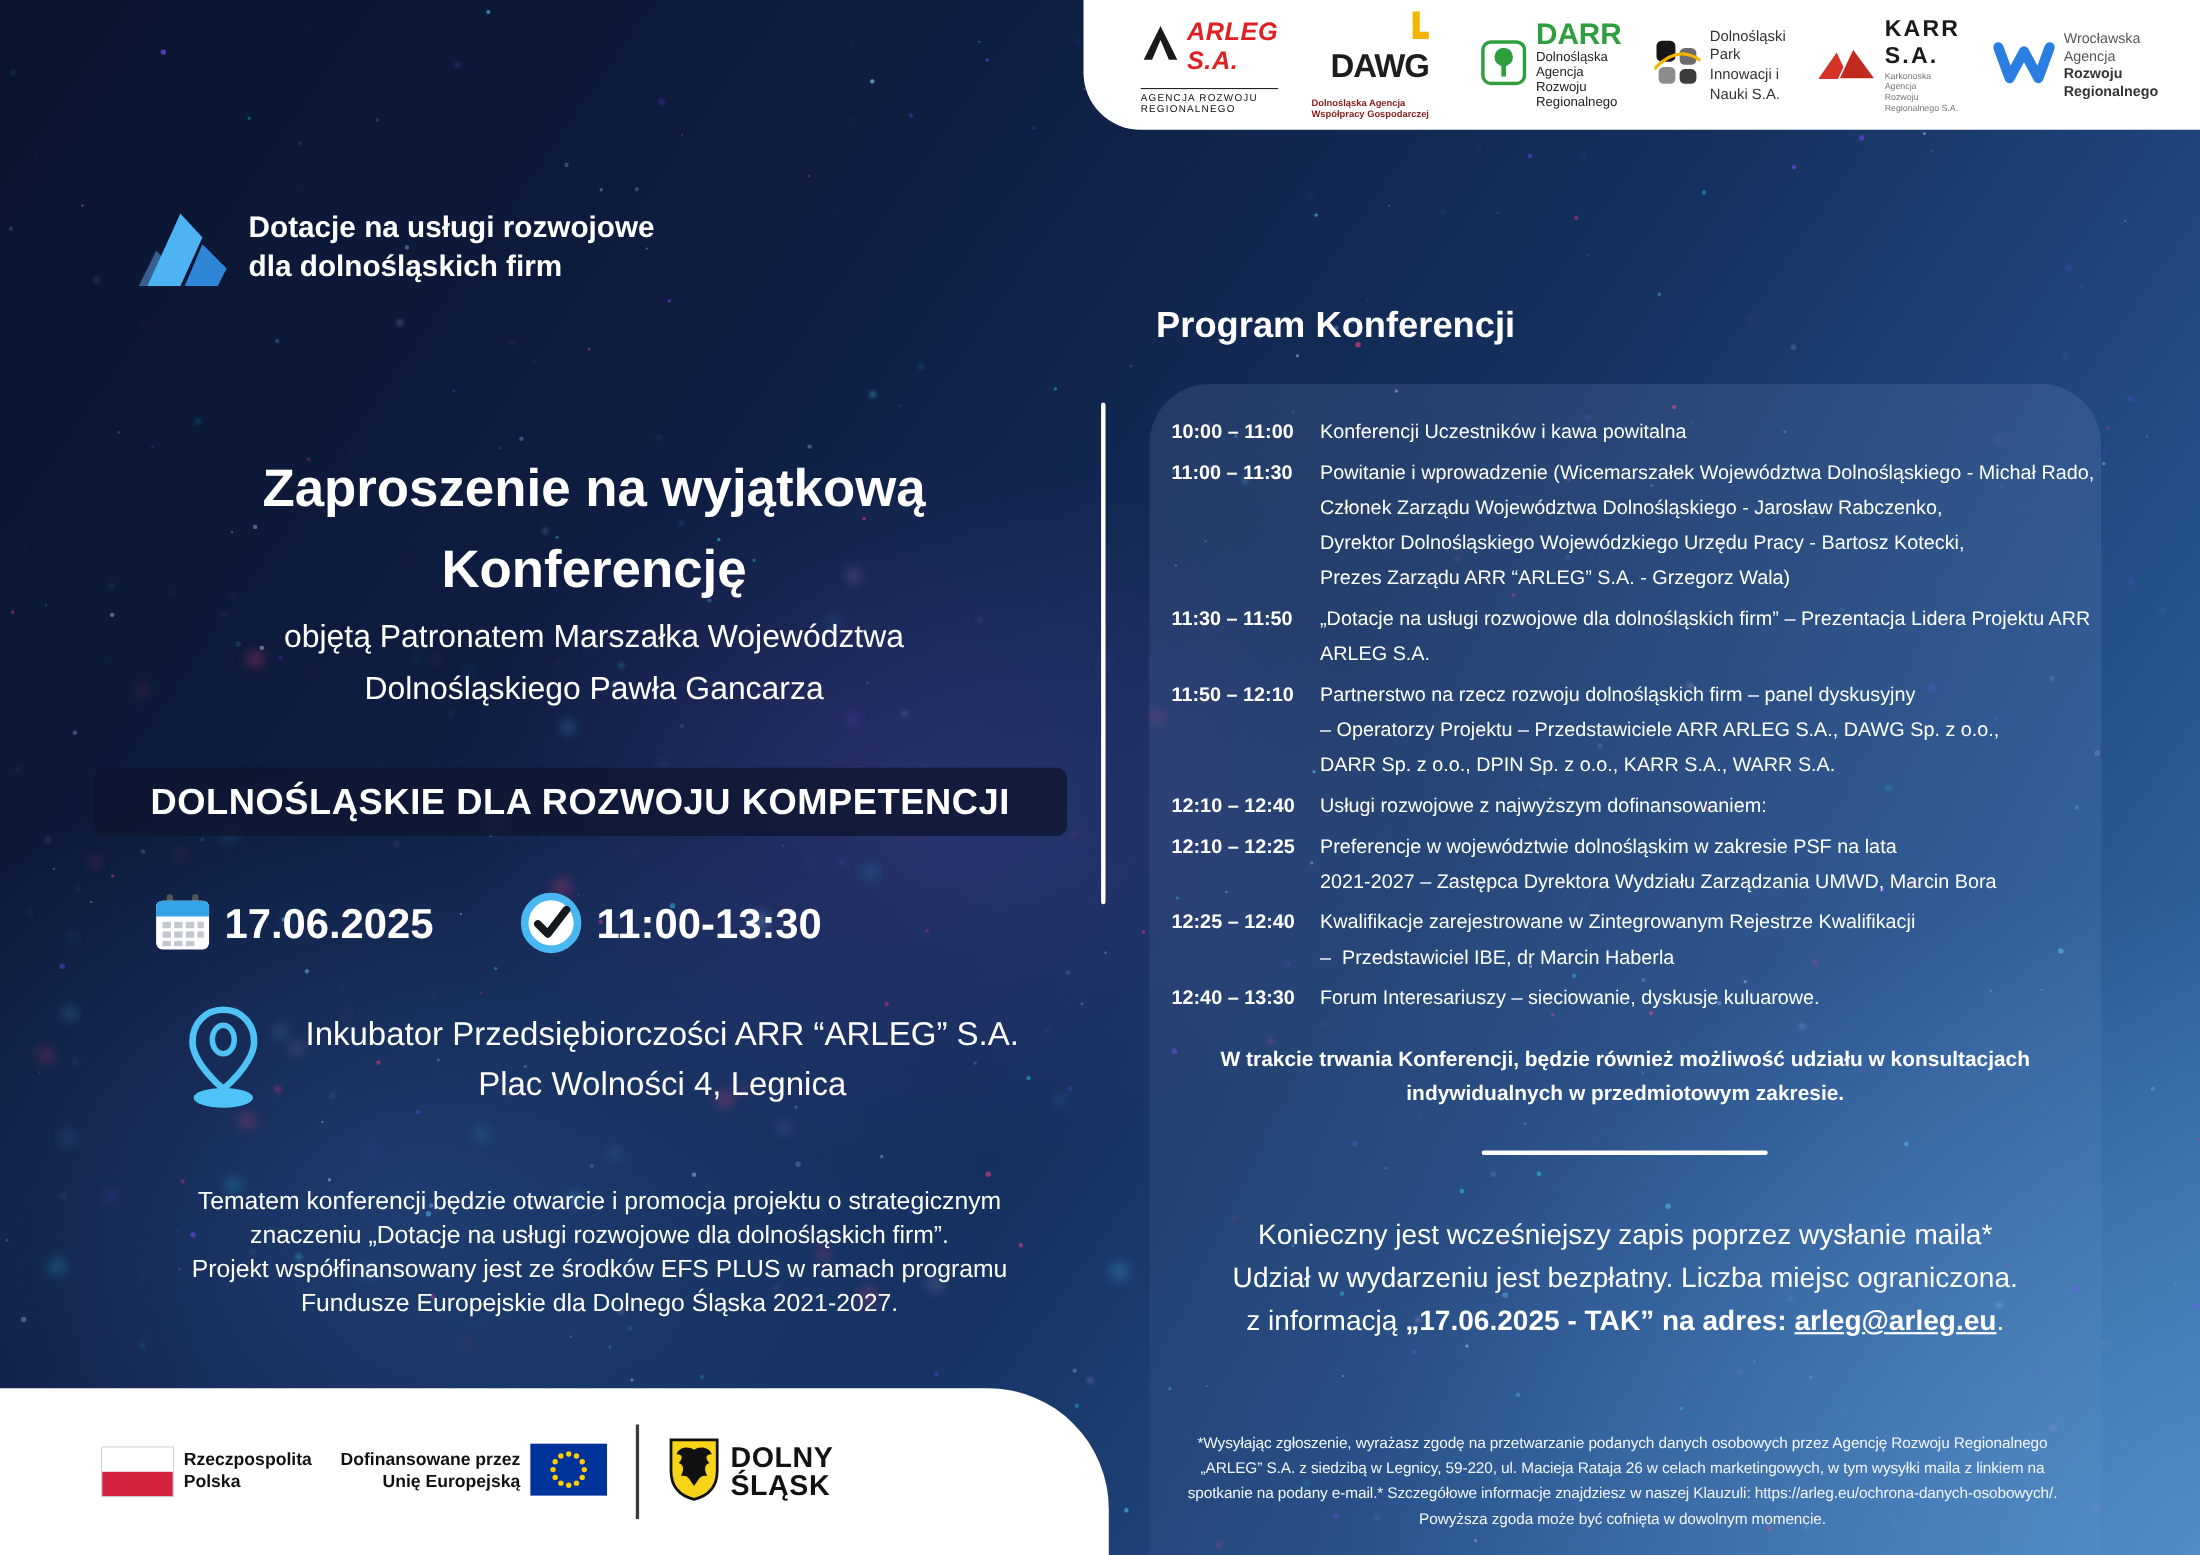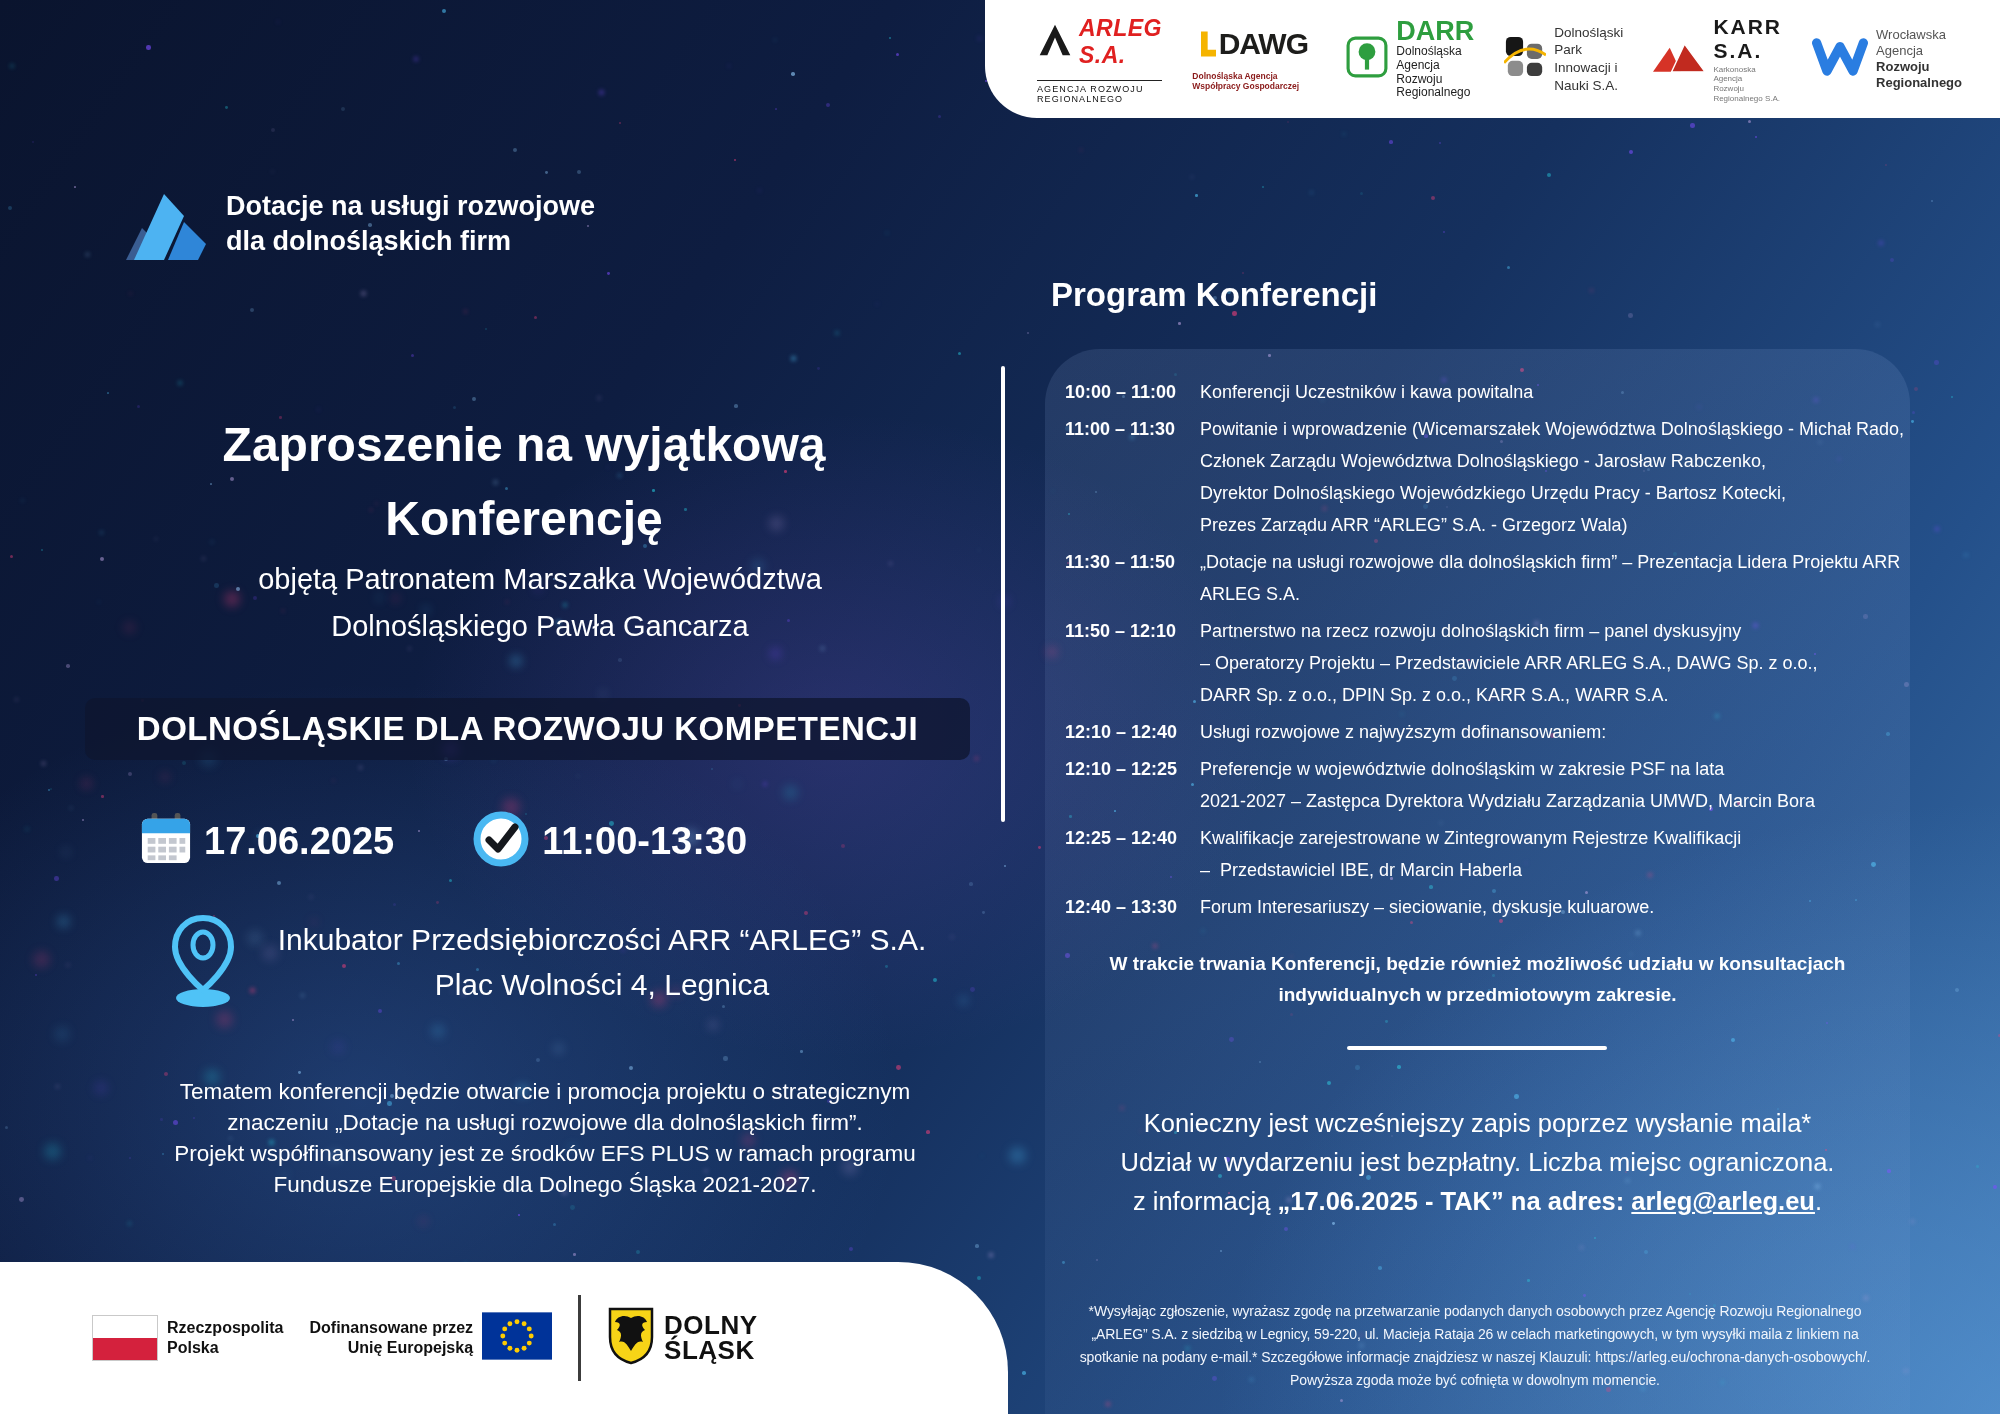--- a/index.html
+++ b/index.html
@@ -30,21 +30,21 @@
   .darr-cap{font-size:12px;color:#222;line-height:1.15;}
   .dpin-cap{font-size:13.5px;color:#333;line-height:1.3;}
   .karr-name{font-weight:800;font-size:21px;letter-spacing:2px;color:#1a1a1a;}
   .karr-cap{font-size:8px;color:#777;line-height:1.2;margin-top:2px;}
   .warr-cap1{font-size:13px;color:#555;line-height:1.25;}
   .warr-cap2{font-size:13px;color:#333;font-weight:700;line-height:1.25;}
 
   
   .brand{left:118px;top:182px;display:flex;align-items:center;gap:18px;}
   .brand-text{font-size:27px;font-weight:700;line-height:1.3;}
-  .title{left:24px;top:408px;width:1000px;text-align:center;font-size:48px;font-weight:700;line-height:74px;margin:0;}
+  .title{left:40px;top:408px;width:1000px;text-align:center;font-size:48px;font-weight:700;line-height:74px;margin:0;}
   .subtitle{left:40px;top:556px;width:1000px;text-align:center;font-size:29px;line-height:47px;}
   .banner{left:85px;top:698px;width:885px;height:62px;background:rgba(14,22,48,0.78);
     border-radius:10px;display:flex;align-items:center;justify-content:center;
     font-size:33px;font-weight:700;letter-spacing:0.5px;}
   .daterow{left:140px;top:810px;display:flex;align-items:center;}
   .datetext{font-size:38px;font-weight:700;margin-left:12px;}
   .clockwrap{margin-left:78px;}
   .location{left:80px;top:912px;width:930px;display:flex;align-items:center;justify-content:center;gap:34px;}
   .loc-text{font-size:30px;line-height:45px;text-align:center;}
   .description{left:70px;top:1076px;width:950px;text-align:center;font-size:22.5px;line-height:31px;}
@@ -567,21 +567,21 @@
           <svg width="36" height="34" viewBox="0 0 40 40">
               <polygon points="20,2 38,38 29,38 20,17 11,38 2,38" fill="#1a1a1a"></polygon>
             </svg>
         </span>
         <span class="arleg-name">ARLEG S.A.</span>
       </div>
       <div class="arleg-cap">AGENCJA ROZWOJU REGIONALNEGO</div>
     </div>
 
     <div class="partner p-col">
-      <div style="display:flex;align-items:flex-end;gap:3px;">
+      <div style="display:flex;align-items:flex-end;gap:3px;flex-direction:column;">
         <span>
           <svg width="15" height="26" viewBox="0 0 18 30">
               <polygon points="0,0 8,0 8,22 18,22 18,30 0,30" fill="#f5b400"></polygon>
             </svg>
         </span>
         <span class="dawg-name">DAWG</span>
       </div>
       <div class="dawg-cap">Dolnośląska Agencja Współpracy Gospodarczej</div>
     </div>
 

